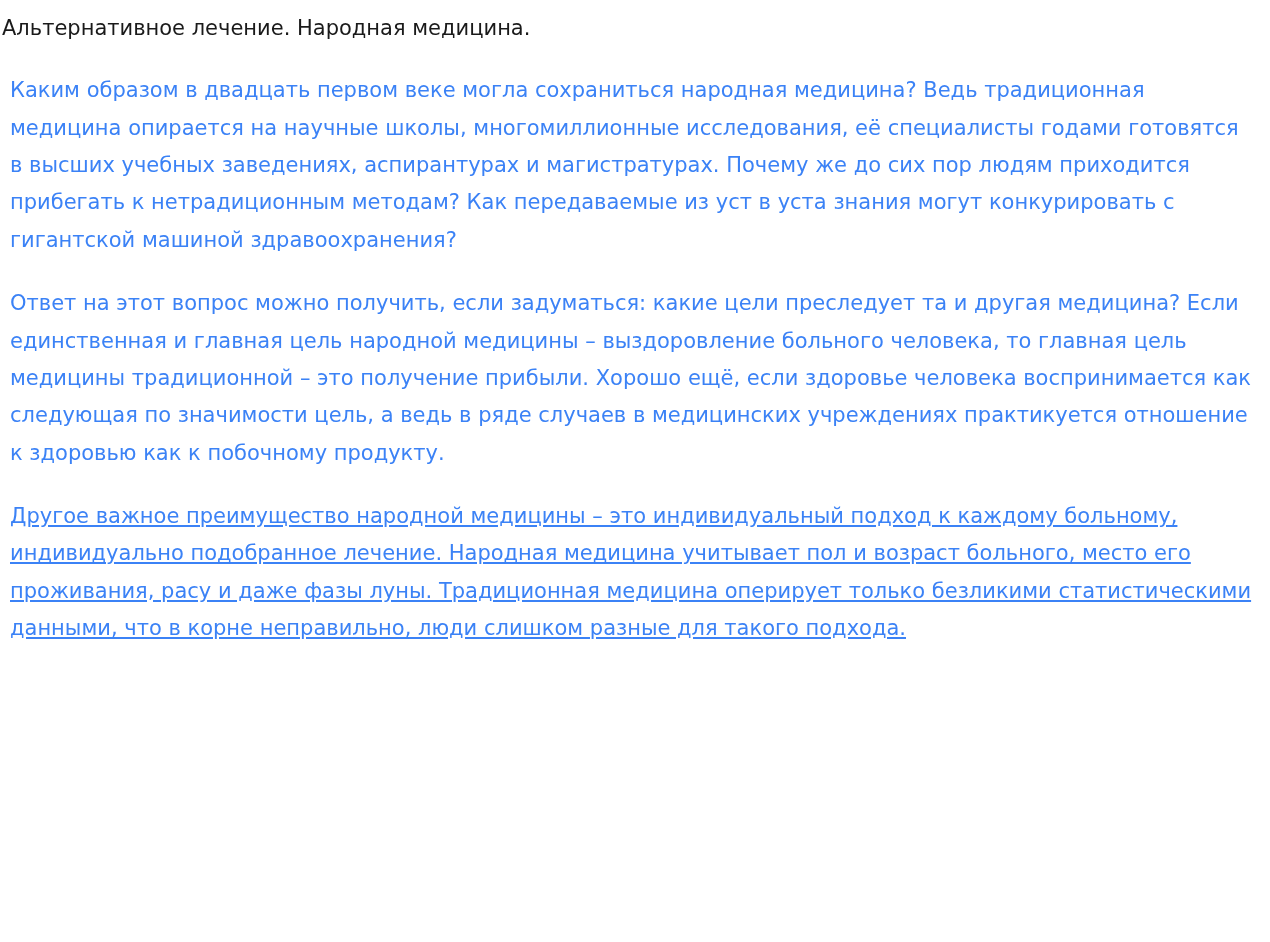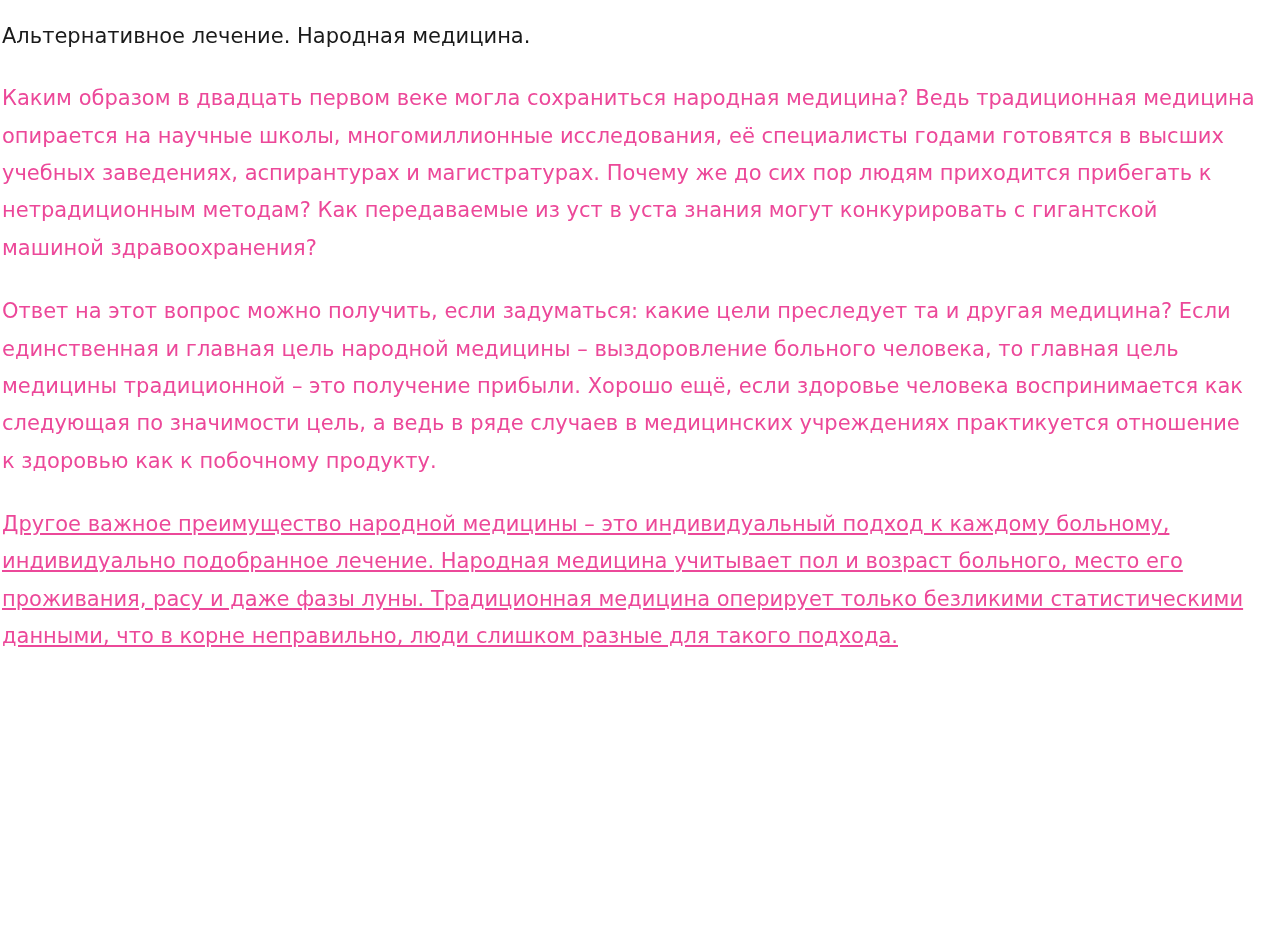--- a/index.html
+++ b/index.html
@@ -11,34 +11,34 @@
     width: 1270px;
     height: 942px;
     font-family: "DejaVu Sans", "Liberation Sans", sans-serif;
     color: #1a1a1a;
     overflow: hidden;
   }
   .page {
     box-sizing: border-box;
     width: 1270px;
     height: 828px;
-    padding: 22px 14px 0 2px;
+    padding: 14px 14px 0 2px;
   }
   .doc-title {
     font-size: 21px;
     line-height: 1.35;
     margin: 0 0 30px 0;
     font-weight: 400;
     color: #1a1a1a;
   }
   .para {
     font-size: 21px;
     line-height: 1.78;
-    margin: 0 0 26px 0;
-    color: #ec4899;
+    margin: 0 0 26px 8px;
+    color: #3b82f6;
     text-align: left;
   }
   .para:last-child {
     margin-bottom: 0;
     text-decoration: underline;
   }
 </style>
 </head>
 <body>
 

